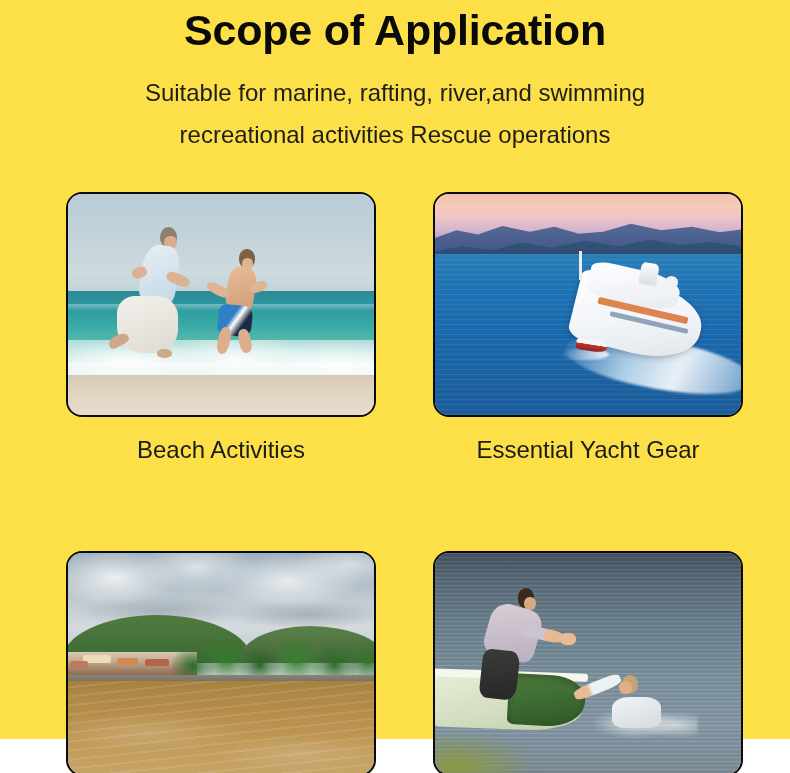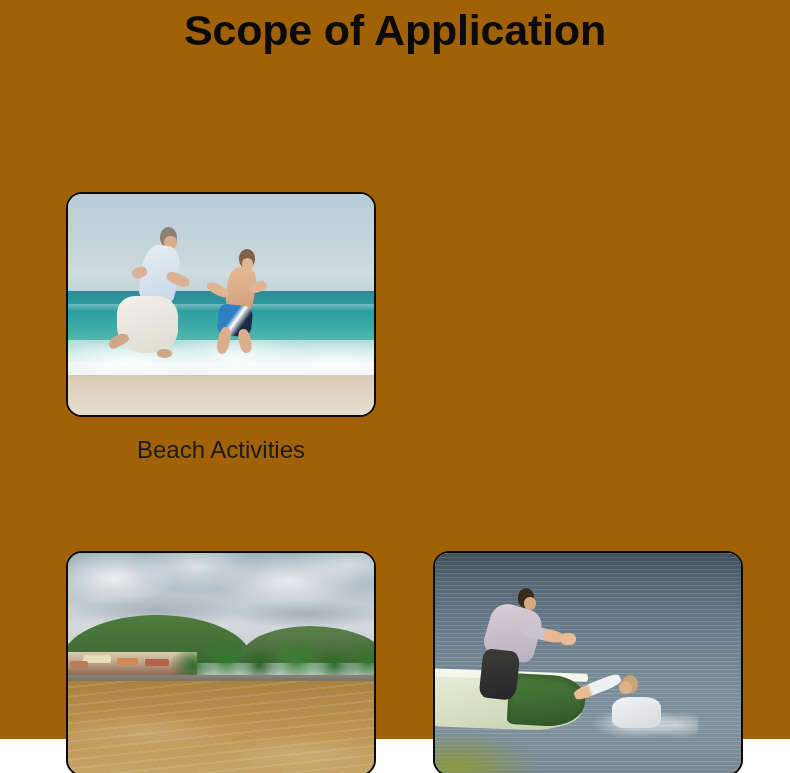--- a/index.html
+++ b/index.html
@@ -2,21 +2,21 @@
 <html><head>
 <meta charset="utf-8">
 <style>
   * { margin:0; padding:0; box-sizing:border-box; }
   html, body {
     width:790px; height:773px;
     background:#ffffff;
     font-family:"Liberation Sans", sans-serif;
     overflow:hidden;
   }
-  .page { position:relative; width:790px; height:739px; background:#a16207; }
+  .page { position:relative; width:790px; height:739px; background:#fde047; }
 
   
   .header { text-align:center; padding-top:2px; }
   .title {
     font-size:43px;
     font-weight:bold;
     color:#0a0a0a;
     letter-spacing:-0.2px;
     line-height:56px;
     font-family:"Liberation Sans", sans-serif;
@@ -276,20 +276,24 @@
     filter:blur(1px);
   }
 </style>
 </head>
 <body>
 
 <div class="page">
 
   <div class="header">
     <h1 class="title">Scope of Application</h1>
+    <div class="subtitle">
+      <span class="line">Suitable for marine, rafting, river,and swimming</span>
+      <span class="line">recreational activities Rescue operations</span>
+    </div>
   </div>
 
   <div class="grid">
 
     <div class="row row1">
 
       <div class="card">
         <div class="thumb">
           <div class="scene s-beach">
             <div class="sky"></div>
@@ -310,20 +314,41 @@
             <div class="boy-arm"></div>
             <div class="boy-arm2"></div>
             <div class="boy-short"></div>
             <div class="boy-leg"></div>
             <div class="boy-leg2"></div>
           </div>
         </div>
         <span class="caption">Beach Activities</span>
       </div>
 
+      <div class="card">
+        <div class="thumb">
+          <div class="scene s-yacht">
+            <div class="sky"></div>
+            <div class="mtn-far"></div>
+            <div class="mtn-near"></div>
+            <div class="water"></div>
+            <div class="wake"></div>
+            <div class="ship-hull"></div>
+            <div class="ship-deck"></div>
+            <div class="ship-stripe"></div>
+            <div class="ship-stripe2"></div>
+            <div class="ship-mast"></div>
+            <div class="ship-funnel"></div>
+            <div class="ship-radome"></div>
+            <div class="tender-wake"></div>
+            <div class="tender"></div>
+          </div>
+        </div>
+        <span class="caption">Essential Yacht Gear</span>
+      </div>
 
     </div>
 
     <div class="row row2">
 
       <div class="card">
         <div class="thumb">
           <div class="scene s-flood">
             <div class="sky"></div>
             <div class="clouds"></div>

